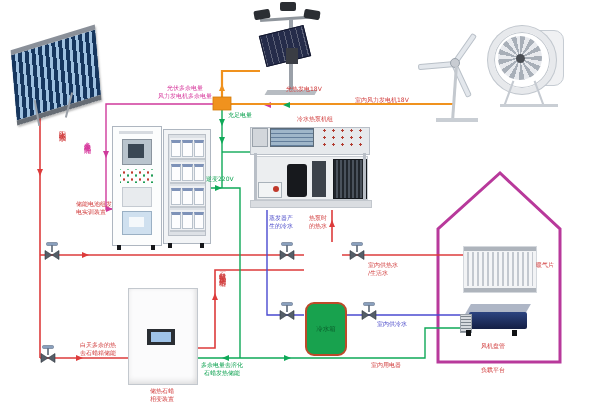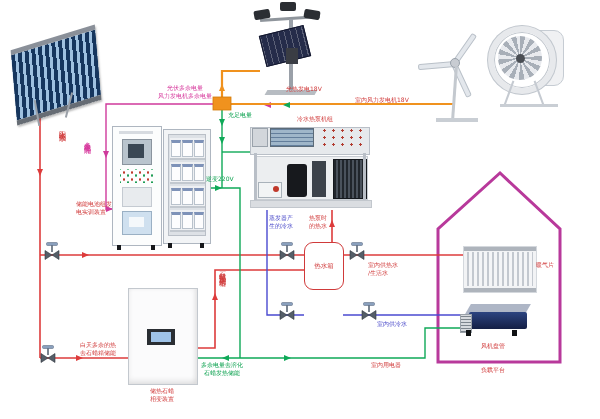--- a/index.html
+++ b/index.html
@@ -277,22 +277,22 @@
     <div class="leg" style="left:115px"></div>
     <div class="shelfb"></div>
   </div>
 
   <div class="abs par">
     <div class="scr">
         <i></i>
       </div>
   </div>
 
-  <div class="tank tank-hot">
-    <span>热水箱</span>
+  <div class="tank tank-cold">
+    <span>冷水箱</span>
   </div>
 
   <div class="abs rad">
     <div class="fins"></div>
     <div class="rail" style="top:0"></div>
     <div class="rail" style="bottom:0"></div>
   </div>
 
   <div class="abs fc">
     <div class="topf"></div>

